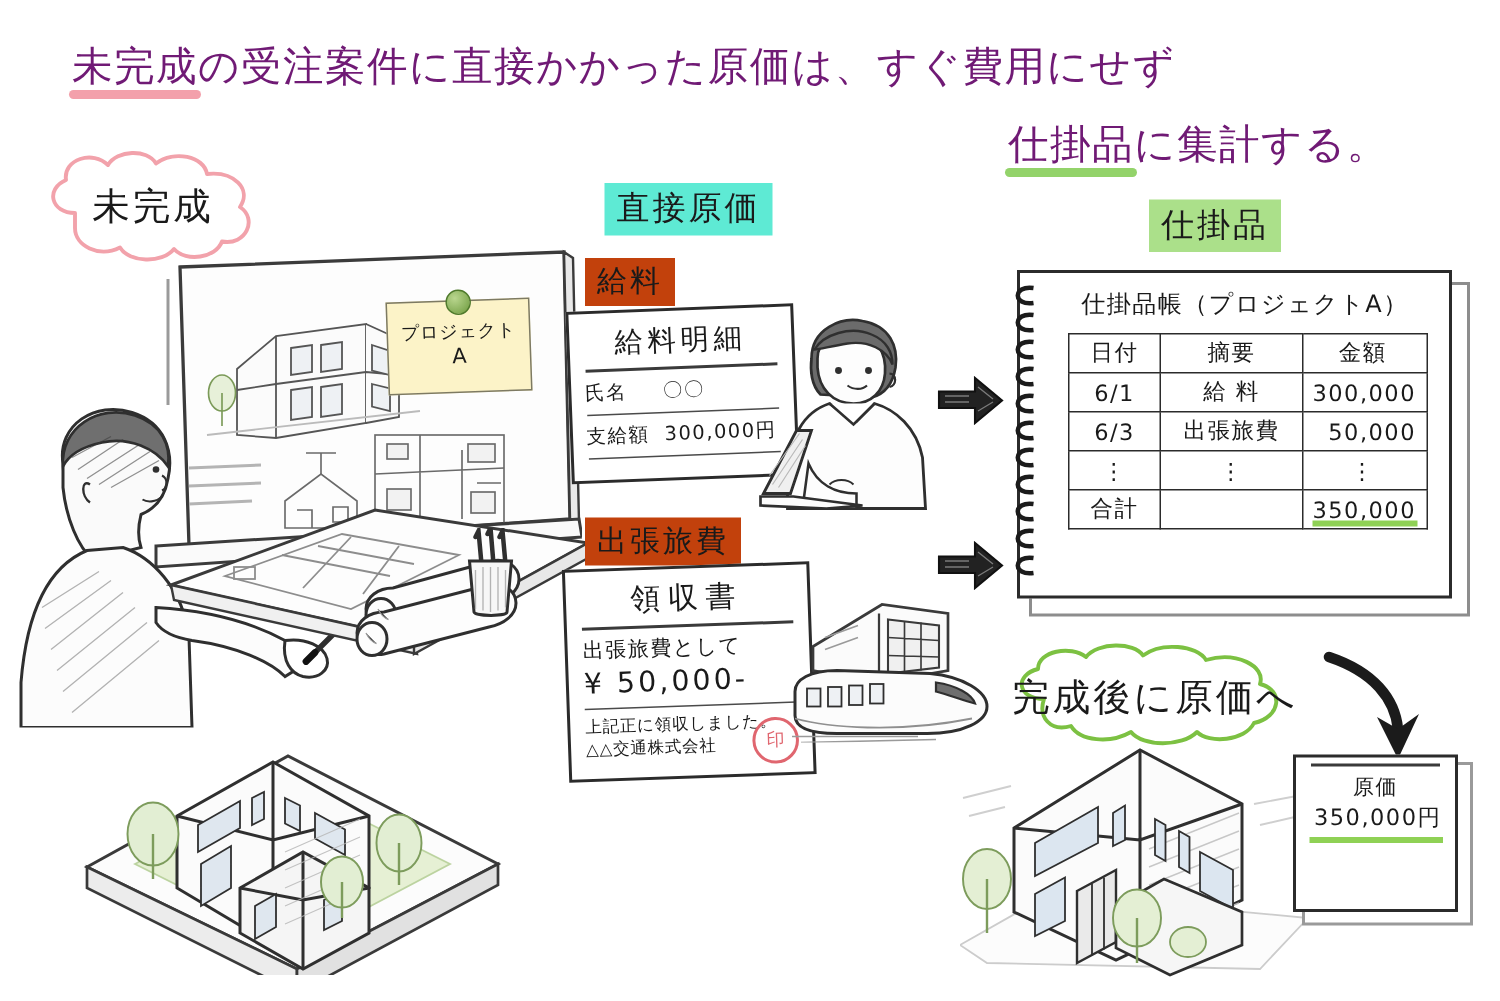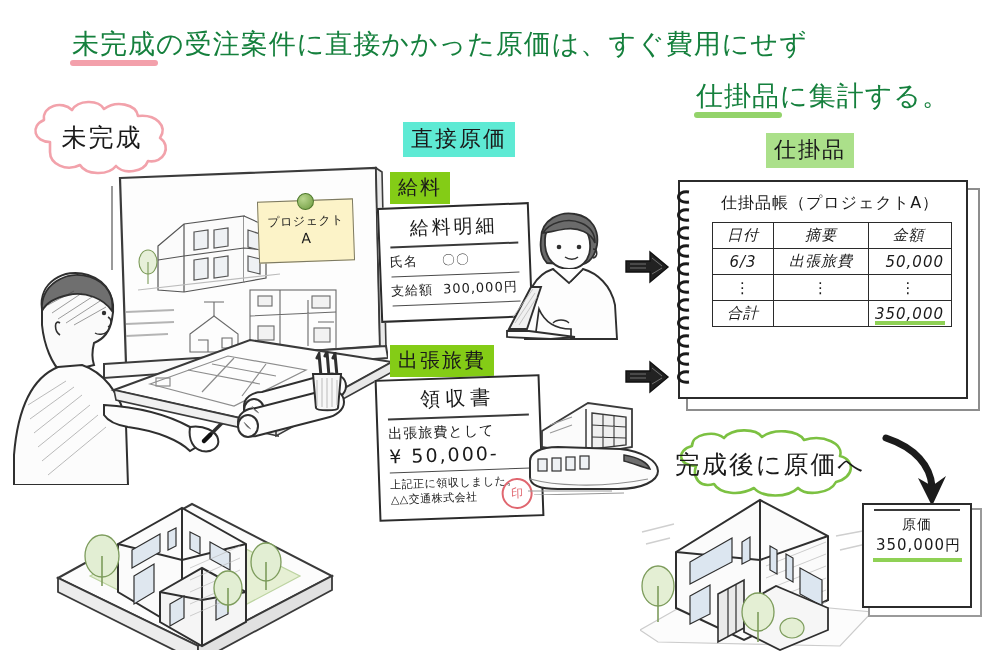--- a/index.html
+++ b/index.html
@@ -5,37 +5,37 @@
   html,body{margin:0;padding:0;}
   body{
     width:1000px;height:667px;overflow:hidden;
     background:#ffffff;
     font-family:"DejaVu Sans","Liberation Sans",sans-serif;
     color:#1a1a1a;
   }
   #stage{position:relative;width:1000px;height:667px;}
 
   
-  .headline{position:absolute;white-space:nowrap;font-size:27px;letter-spacing:1px;color:#15803d;margin-left:24px;}
+  .headline{position:absolute;white-space:nowrap;font-size:27px;letter-spacing:1px;color:#701a75;}
   #headline-l1{left:48px;top:26px;}
   #headline-l2{left:672px;top:78px;}
   .hl-pink{position:relative;display:inline-block;}
   .hl-pink::after{content:"";position:absolute;left:-2px;right:-2px;bottom:-4px;height:6px;background:#f3a0ab;border-radius:3px;}
   .hl-green{position:relative;display:inline-block;}
   .hl-green::after{content:"";position:absolute;left:-2px;right:-2px;bottom:-4px;height:6px;background:#93d36a;border-radius:3px;}
 
   
   .cloud{position:absolute;display:flex;align-items:center;justify-content:center;}
   .cloud svg{position:absolute;inset:0;width:100%;height:100%;}
   .cloud span{position:relative;font-size:25px;letter-spacing:2px;z-index:2;}
 
   
   .hlabel{position:absolute;font-size:22px;letter-spacing:2px;padding:2px 8px 3px 8px;white-space:nowrap;}
   .hl-yellow-bg{background:#5eead4;}
-  .hl-blue-bg{background:#84cc16;}
+  .hl-blue-bg{background:#c2410c;}
   .hl-green-bg{background:#abe08a;}
 
   
   .card{position:absolute;background:#fff;border:2.5px solid #2b2b2b;box-sizing:border-box;}
   .card .ctitle{text-align:center;font-size:21px;letter-spacing:3px;}
   .rule{height:0;border-bottom:2px solid #3a3a3a;margin:4px 10px;}
   .rule.thin{border-bottom:1.6px solid #4a4a4a;}
 
   
   #payslip{left:379px;top:205px;width:152px;height:115px;transform:rotate(-2.2deg);}
@@ -50,21 +50,21 @@
   .rline{font-size:14px;padding:1px 10px;letter-spacing:1px;}
   .ramt{font-size:19px;padding:1px 10px;letter-spacing:2px;}
   .rsmall{font-size:11px;padding:0 10px;letter-spacing:0.5px;}
   #stamp{position:absolute;right:9px;bottom:6px;width:27px;height:27px;border:2px solid #e0666f;border-radius:50%;
          color:#e0666f;font-size:12px;display:flex;align-items:center;justify-content:center;}
   #nb-shadow{position:absolute;left:686px;top:188px;width:290px;height:219px;background:#fff;border:2px solid #8d8d8d;}
   #nb-page{position:absolute;left:678px;top:180px;width:290px;height:219px;background:#fff;border:2.5px solid #2b2b2b;box-sizing:border-box;}
   .spiral{position:absolute;left:673px;top:186px;width:22px;height:208px;}
   #nb-title{position:absolute;left:705px;top:193px;width:250px;text-align:center;font-size:16px;letter-spacing:1px;}
   #nb-table{position:absolute;left:712px;top:222px;width:240px;border-collapse:collapse;}
-  #nb-table td,#nb-table th{border:1.6px solid #2b2b2b;font-weight:normal;font-size:15px;padding:2px 4px;height:21px;letter-spacing:1px;font-style:italic;}
+  #nb-table td,#nb-table th{border:1.6px solid #2b2b2b;font-weight:normal;font-size:15px;padding:2px 4px;height:21px;letter-spacing:1px;}
   #nb-table .c-date{width:52px;text-align:center;}
   #nb-table .c-desc{width:86px;text-align:center;}
   #nb-table .c-amt{width:auto;text-align:right;padding-right:7px;}
   #nb-table .tot-amt{position:relative;margin-left:25px;}
   #nb-table .tot-amt .uline{position:absolute;left:6px;right:6px;bottom:1px;height:4px;background:#8fd155;}
 
   
   #kansei-shadow{position:absolute;left:868px;top:508px;width:110px;height:105px;background:#fff;border:2px solid #9a9a9a;}
   #kansei{left:862px;top:503px;width:110px;height:105px;}
   #kansei .ctitle{margin-top:6px;font-size:19px;letter-spacing:4px;}
@@ -373,20 +373,25 @@
       <path d="M16,186 C2,184 2,198 16,196"></path>
     </g>
   </svg>
   <div id="nb-title" class="nosel">仕掛品帳（プロジェクトA）</div>
   <table id="nb-table" class="nosel">
     <tbody>
         <tr>
       <th class="c-date">日付</th>
       <th class="c-desc">摘要</th>
       <th class="c-amt" style="text-align:center;">金額</th>
+    </tr>
+    <tr>
+      <td class="c-date">6/1</td>
+      <td class="c-desc">給 料</td>
+      <td class="c-amt">300,000</td>
     </tr>
     <tr>
       <td class="c-date">6/3</td>
       <td class="c-desc">出張旅費</td>
       <td class="c-amt">50,000</td>
     </tr>
     <tr>
       <td class="c-date">⋮</td>
       <td class="c-desc">⋮</td>
       <td class="c-amt" style="text-align:center;">⋮</td>

